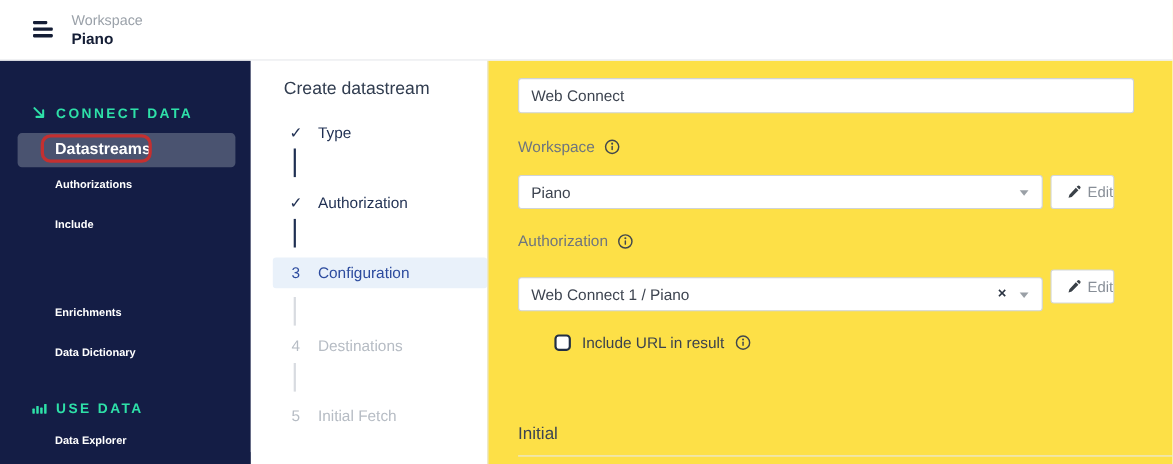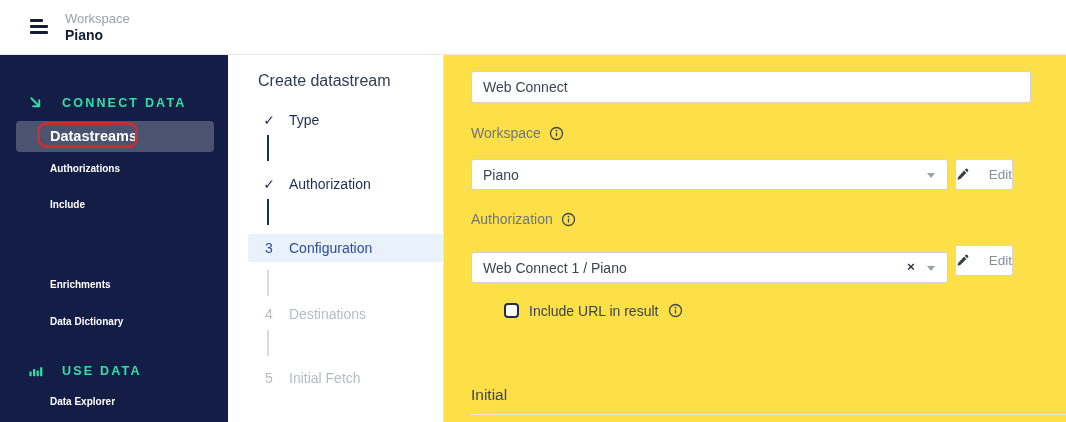--- a/index.html
+++ b/index.html
@@ -13,21 +13,21 @@
   .hamburger { position:absolute; left:30px; top:19px; width:20px; height:18px; cursor:pointer; }
   .hamburger i { display:block; background:#141d35; height:3px; border-radius:1px; margin-bottom:3px; }
   .hamburger i:nth-child(1){ width:13px; }
   .hamburger i:nth-child(2){ width:18px; }
   .hamburger i:nth-child(3){ width:18px; }
   .tb-workspace { position:absolute; left:65px; top:11px; font-size:13px; color:#9aa1a9; }
   .tb-name      { position:absolute; left:65px; top:27px; font-size:14px; color:#141d35; font-weight:bold; }
 
   
   .sidebar { position:absolute; left:0; top:55px; width:228px; height:367px; background:#141d45; }
-  .sb-header { position:absolute; left:28px; display:flex; align-items:center; gap:19px;
+  .sb-header { position:absolute; left:28px; display:flex; align-items:center; gap:8px;
                color:#2ee0a8; font-size:12.5px; font-weight:bold; letter-spacing:2.2px; cursor:pointer; }
   .sb-item { position:absolute; left:50px; color:#ffffff; font-size:10px; font-weight:bold; cursor:pointer; }
   .sb-active-row { position:absolute; left:16px; width:198px; height:31px; background:#4a5370;
                    border-radius:4px; cursor:pointer; }
   .sb-active-row span { position:absolute; left:34px; top:7px; color:#fff; font-size:14.5px; font-weight:bold; }
   .sb-icon { width:15px; height:15px; display:inline-flex; }
   .annotation { position:absolute; left:37px; top:122px; width:101px; height:26px;
                 border:3px solid #c43030; border-radius:9px; z-index:6; pointer-events:none; }
 
   
@@ -57,23 +57,23 @@
   .dropdown { position:absolute; left:27px; width:477px; height:31px; border:1px solid #cfd3d8;
               border-radius:3px; background:#fff; cursor:pointer; }
   .dd-value { position:absolute; left:11px; top:7px; font-size:14px; color:#3d4450; }
   .dd-caret { position:absolute; right:12px; top:13px; width:0; height:0; cursor:pointer;
               border-left:4.5px solid transparent; border-right:4.5px solid transparent;
               border-top:5px solid #9aa0a6; }
   .dd-clear { position:absolute; right:32px; top:6px; font-size:13.5px; font-weight:bold;
               color:#2b3442; cursor:pointer; }
   .edit-btn { position:absolute; left:511px; width:58px; height:31px; border:1px solid #d3d7db;
               border-radius:3px; background:#fff; display:flex; align-items:center;
-              justify-content:space-between; gap:6px; font-size:13.5px; color:#878e97; cursor:pointer; }
+              justify-content:flex-end; gap:6px; font-size:13.5px; color:#878e97; cursor:pointer; }
   .pencil { width:13px; height:13px; color:#3a4148; display:inline-flex; }
-  .chk-row { position:absolute; left:36px; top:248px; display:flex; gap:10px;padding-left:24px; }
+  .chk-row { position:absolute; left:36px; top:248px; display:flex; align-items:center; gap:10px;padding-left:24px; }
   .checkbox { width:15px; height:15px; border:2px solid #222f44; border-radius:4px;
               background:#fff; cursor:pointer; }
   .chk-label { font-size:14px; color:#3b424d; }
   .section-h { position:absolute; left:27px; top:331px; font-size:15.5px; color:#3c4452; }
   .section-div { position:absolute; left:27px; top:359px; width:596px; height:1px; background:#e7e9ec; }
 </style>
 </head>
 <body>
 
 <div class="app">

